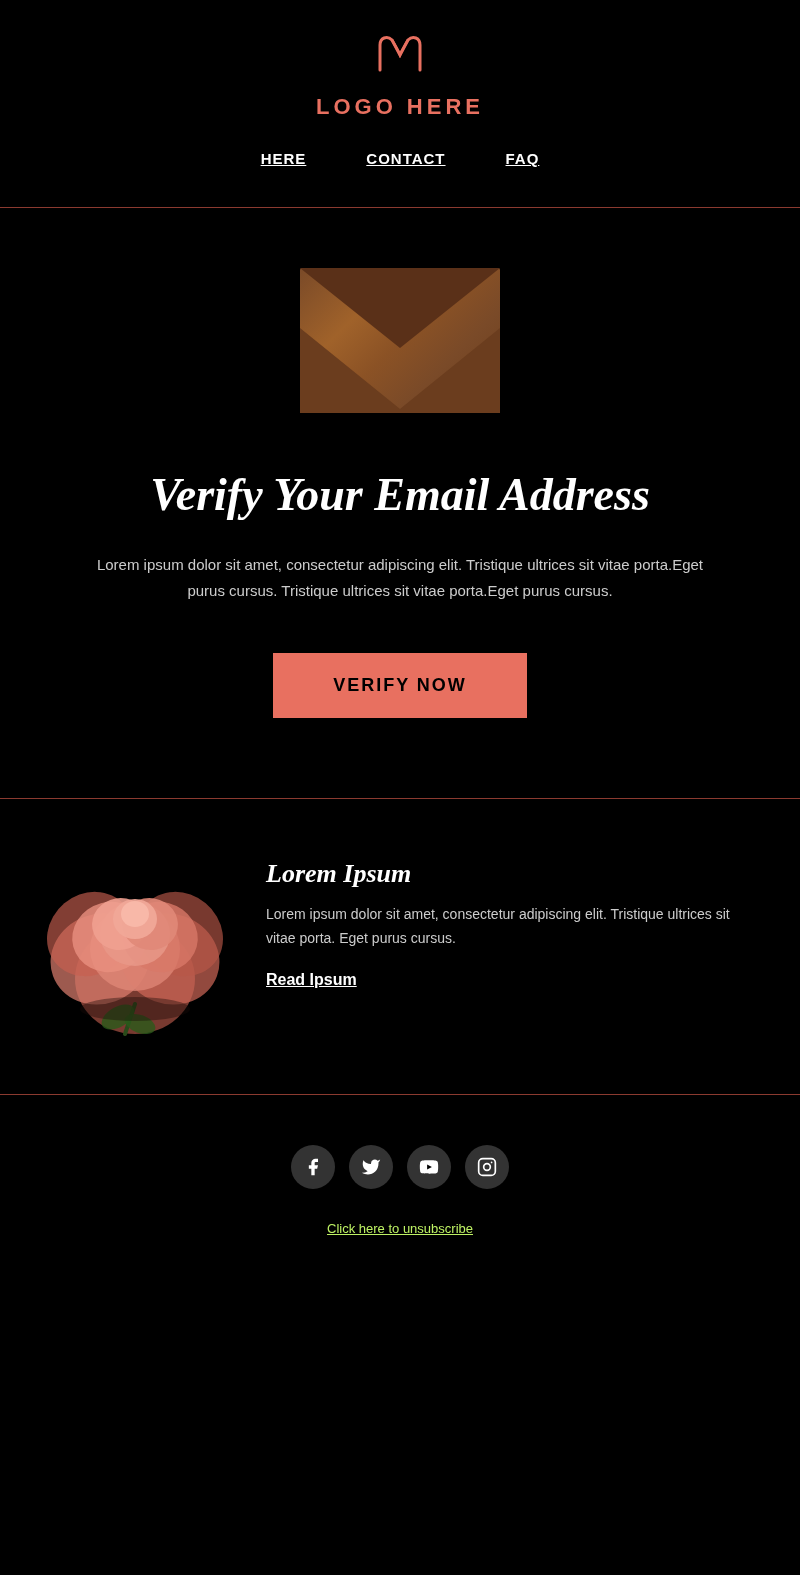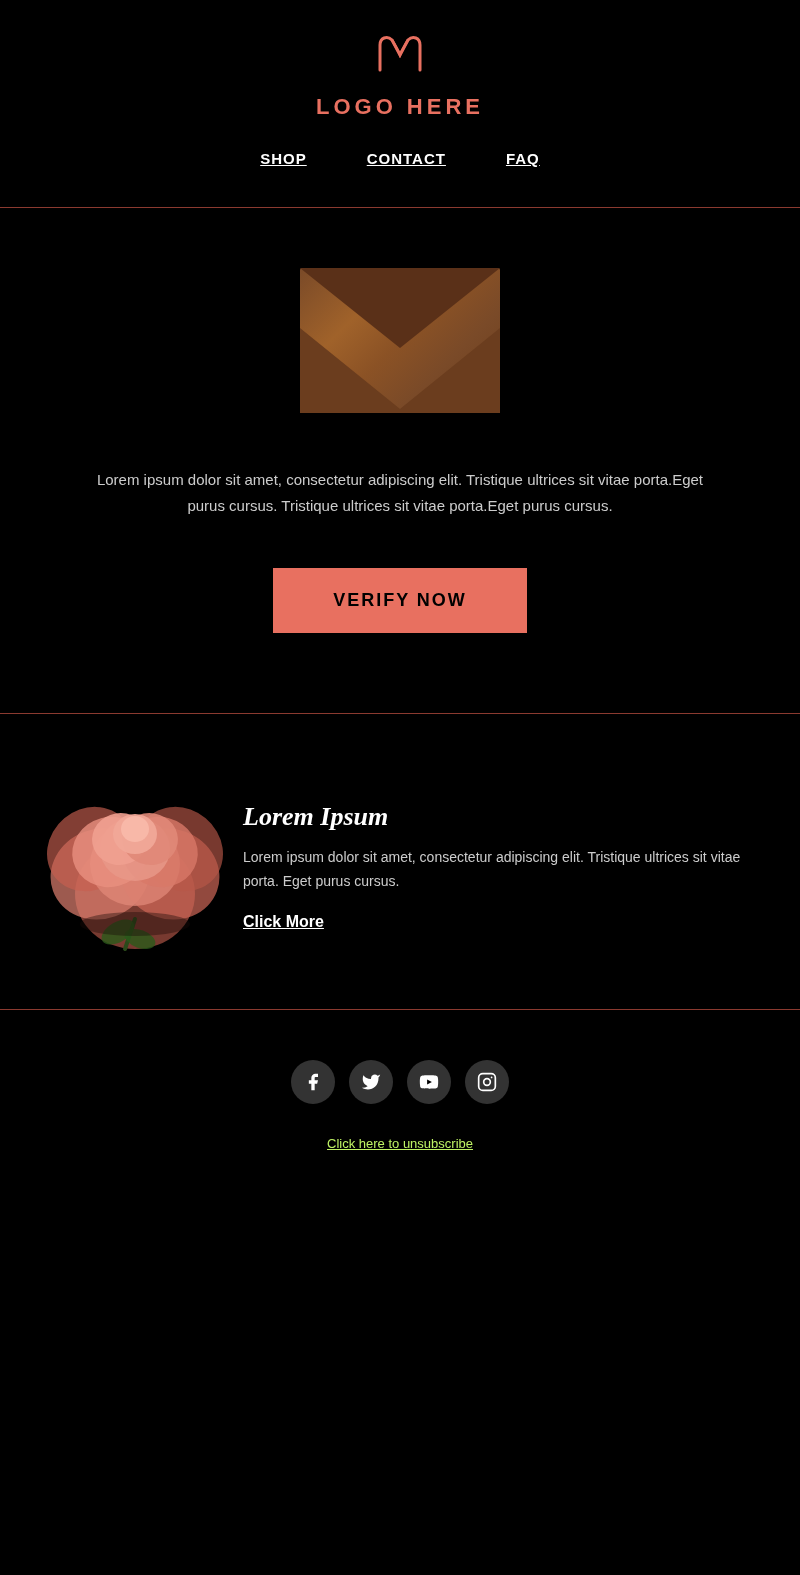--- a/index.html
+++ b/index.html
@@ -158,22 +158,22 @@
       cursor: pointer;
       border: none;
       text-decoration: none;
     }
 
     
     .content-section {
       background: #000;
       padding: 50px 40px;
       display: flex;
-      align-items: center;
-      gap: 13px;
+      align-items: flex-start;
+      gap: 36px;
     }
 
     .rose-container {
       flex-shrink: 0;
       width: 190px;
       height: 195px;
     }
 
     
     .rose-svg {
@@ -261,39 +261,40 @@
 <header class="header">
   <div class="logo-icon">
     <svg viewBox="0 0 60 50" fill="none" xmlns="http://www.w3.org/2000/svg">
 
       <path d="M10 40 L10 15 C10 8 17 5 22 10 L30 25 L38 10 C43 5 50 8 50 15 L50 40" stroke="#e87060" stroke-width="3" fill="none" stroke-linecap="round"></path>
       <path d="M22 10 C22 10 28 20 30 25 C32 20 38 10 38 10" stroke="#e87060" stroke-width="2.5" fill="none" stroke-linecap="round"></path>
     </svg>
   </div>
   <div class="logo-text">LOGO HERE</div>
   <nav class="nav">
-    <a>SHOP</a>
+    <a>HERE</a>
     <a>CONTACT</a>
     <a>FAQ</a>
   </nav>
 </header>
 
 <hr class="divider">
 
 <section class="hero-section">
   <div class="envelope-container">
     <div class="envelope">
       <div class="envelope-body">
         <div class="envelope-flap"></div>
         <div class="envelope-bottom-left"></div>
         <div class="envelope-bottom-right"></div>
       </div>
     </div>
   </div>
 
+  <h1 class="hero-title">Verify Your Email Address</h1>
   <p class="hero-text">Lorem ipsum dolor sit amet, consectetur adipiscing elit. Tristique ultrices sit vitae porta.Eget purus cursus.  Tristique ultrices sit vitae porta.Eget purus cursus.</p>
   <button class="verify-btn">VERIFY NOW</button>
 </section>
 
 <hr class="divider">
 
 <section class="content-section">
   <div class="rose-container">
     <svg class="rose-svg" viewBox="0 0 190 195" xmlns="http://www.w3.org/2000/svg">
 
@@ -317,21 +318,21 @@
       <path d="M95 155 Q90 170 85 185" stroke="#2a4a1a" stroke-width="4" fill="none" stroke-linecap="round"></path>
       <ellipse cx="78" cy="168" rx="18" ry="10" fill="#2a5a1a" transform="rotate(-30, 78, 168)" opacity="0.8"></ellipse>
       <ellipse cx="100" cy="175" rx="16" ry="9" fill="#2a5a1a" transform="rotate(20, 100, 175)" opacity="0.8"></ellipse>
 
       <ellipse cx="95" cy="160" rx="55" ry="12" fill="#1a0a08" opacity="0.4"></ellipse>
     </svg>
   </div>
   <div class="content-text">
     <h2 class="content-title">Lorem Ipsum</h2>
     <p class="content-body">Lorem ipsum dolor sit amet, consectetur adipiscing elit. Tristique ultrices sit vitae porta. Eget purus cursus.</p>
-    <a class="read-more">Click More</a>
+    <a class="read-more">Read Ipsum</a>
   </div>
 </section>
 
 <hr class="divider">
 
 <footer class="footer">
   <div class="social-icons">
     <div class="social-icon">
       <svg width="20" height="20" viewBox="0 0 24 24" fill="white">
         <path d="M18 2h-3a5 5 0 0 0-5 5v3H7v4h3v8h4v-8h3l1-4h-4V7a1 1 0 0 1 1-1h3z"></path>

